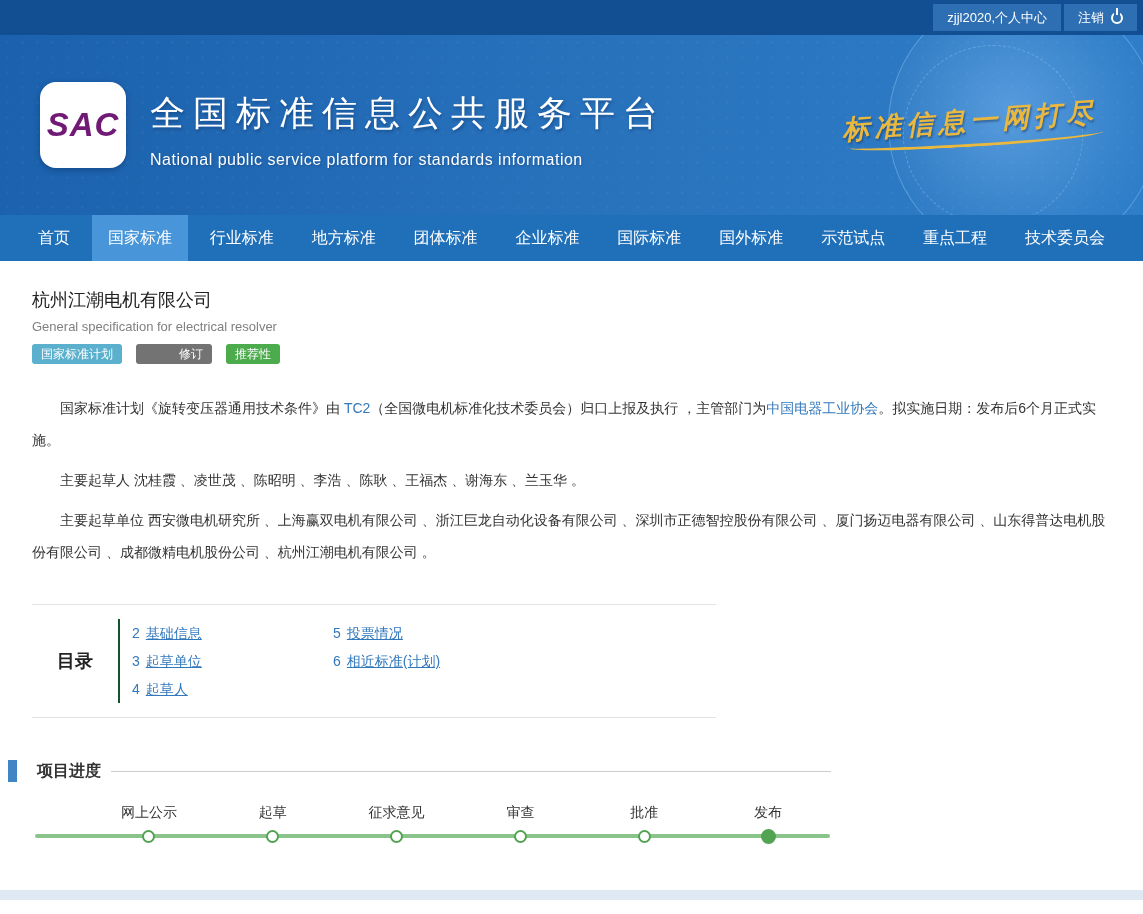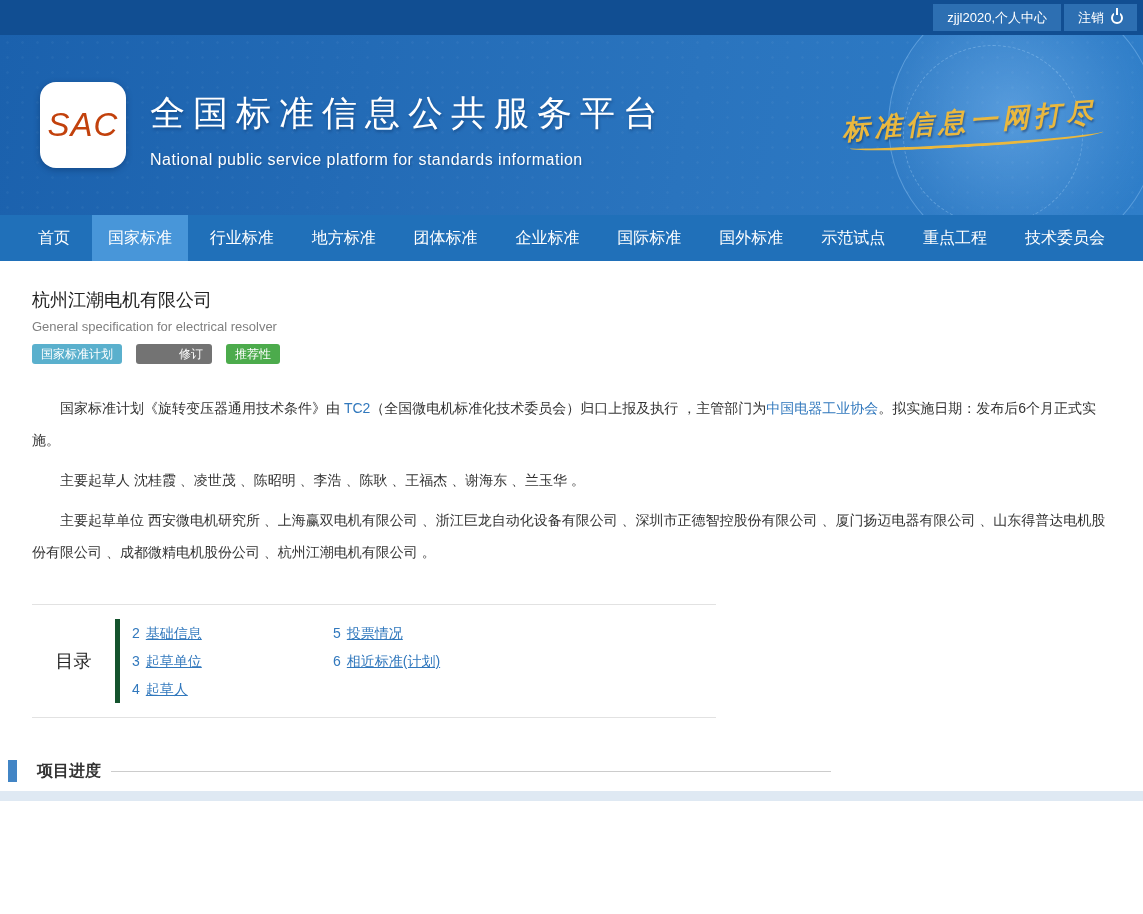--- a/index.html
+++ b/index.html
@@ -1,31 +1,31 @@
 <!DOCTYPE html>
 <html><head>
 <meta charset="utf-8">
 <style>
   * { margin:0; padding:0; box-sizing:border-box; }
   body { font-family:"Liberation Sans","DejaVu Sans",sans-serif; background:#fff; }
-  .page { width:1143px; height:801px; position:relative; overflow:hidden; background:#fff; }
+  .page { width:1143px; height:900px; position:relative; overflow:hidden; background:#fff; }
 
   
   .topbar { height:35px; background:#114e92; display:flex; justify-content:flex-end; align-items:center; padding-right:6px; gap:3px; }
   .topbar-btn { background:#2d6fb2; color:#fff; font-size:13px; height:27px; line-height:27px; padding:0 14px; cursor:pointer; display:flex; align-items:center; }
   .power { display:inline-block; width:12px; height:12px; border:2px solid #fff; border-radius:50%; position:relative; margin-left:7px; }
   .power::after { content:""; position:absolute; left:50%; top:-6px; transform:translateX(-50%); width:2px; height:7px; background:#fff; box-shadow:0 0 0 2px #2d6fb2; }
 
   
   .header { height:180px; background:linear-gradient(100deg,#1b61ad 0%,#2a74be 60%,#2f7ec9 100%); position:relative; overflow:hidden; }
   .header::after { content:""; position:absolute; inset:0; background-image:radial-gradient(rgba(255,255,255,.12) 1px, transparent 1.6px); background-size:15px 15px; opacity:.30; pointer-events:none; }
   .globe { position:absolute; right:-15px; top:-45px; width:270px; height:270px; border-radius:50%; border:1px solid rgba(170,215,255,.35); background:radial-gradient(circle at 45% 45%, rgba(150,205,255,.40), rgba(150,205,255,.08) 55%, rgba(150,205,255,0) 72%); }
   .globe-ring { position:absolute; right:60px; top:10px; width:180px; height:180px; border-radius:50%; border:1px dashed rgba(190,225,255,.30); }
   .logo { position:absolute; left:40px; top:47px; width:86px; height:86px; background:#fff; border-radius:16px; display:flex; align-items:center; justify-content:center; box-shadow:0 2px 6px rgba(0,30,70,.35); z-index:3; }
-  .logo span { font-style:italic; font-weight:normal; font-size:33px; color:#c2410c; letter-spacing:1px; }
+  .logo span { font-style:italic; font-weight:bold; font-size:33px; color:#701a75; letter-spacing:1px; }
   .title-block { position:absolute; left:150px; top:55px; z-index:3; }
   .site-title { color:#fff; font-size:35px; font-weight:normal; letter-spacing:8px; text-shadow:1px 2px 3px rgba(0,30,70,.35); }
   .site-subtitle { color:#fff; font-size:16px; margin-top:14px; letter-spacing:0.5px; text-shadow:1px 1px 2px rgba(0,30,70,.3); }
   .slogan { position:absolute; right:45px; top:68px; z-index:3; color:#eab83e; font-size:27px; font-weight:bold; font-style:italic; letter-spacing:5px; transform:rotate(-4deg); text-shadow:1px 2px 2px rgba(20,40,80,.45); }
   .slogan::after { content:""; position:absolute; left:6px; right:-4px; bottom:-8px; height:10px; border-bottom:3px solid #eab83e; border-radius:0 0 100% 60%/0 0 14px 8px; transform:rotate(1deg); }
 
   
   .nav { height:46px; background:#2070b9; display:flex; justify-content:space-between; align-items:stretch; padding:0 22px; }
   .nav-item { color:#fff; font-size:16px; line-height:46px; padding:0 16px; cursor:pointer; white-space:nowrap; }
   .nav-item.active { background:#4896d9; }
@@ -39,21 +39,21 @@
   .tag-plan { background:#5ab0cd; }
   .tag-rev  { background:#737373;padding-left:43px; }
   .tag-rec  { background:#4cab4c; }
 
   .para { margin-top:8px; font-size:14px; line-height:32px; color:#333; text-indent:2em; }
   .para.first { margin-top:28px; }
   .link { color:#3178bd; text-decoration:none; cursor:pointer; }
 
   
   .toc { margin-top:36px; width:684px; border-top:1px solid #e2e2e2; border-bottom:1px solid #e2e2e2; display:flex; padding:14px 0; }
-  .toc-label { width:88px; display:flex; align-items:center; justify-content:center; font-size:18px; font-weight:400; color:#222; border-right:5px solid #14532d; }
+  .toc-label { width:88px; display:flex; align-items:center; justify-content:center; font-size:18px; font-weight:700; color:#222; border-right:2px solid #14532d; }
   .toc-links { display:flex; padding-left:12px; flex:1; }
   .toc-col { width:201px; }
   .toc-item { font-size:14px; line-height:28px; color:#3178bd; }
   .toc-num { margin-right:6px; }
   .toc-link { color:#3178bd; text-decoration:underline; cursor:pointer; }
 
   
   .section-header { display:flex; align-items:center; width:823px; margin-left:-24px; margin-top:42px; }
   .sec-bar { width:9px; height:22px; background:#4285c5; margin-right:20px; }
   .sec-title { font-size:16px; font-weight:bold; color:#333; }

